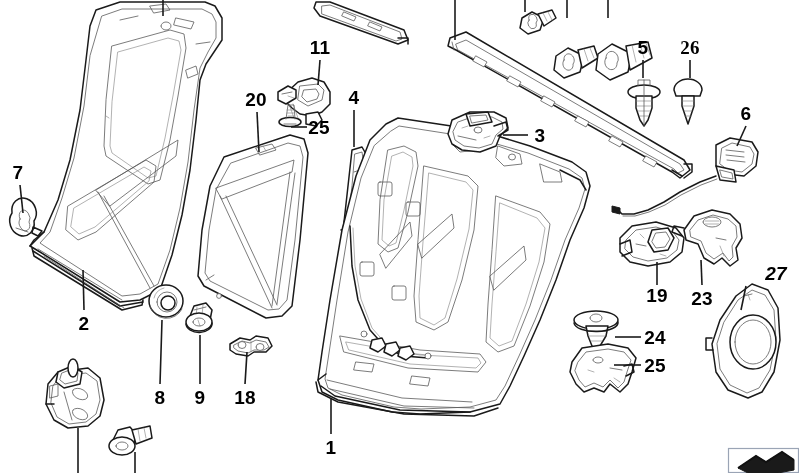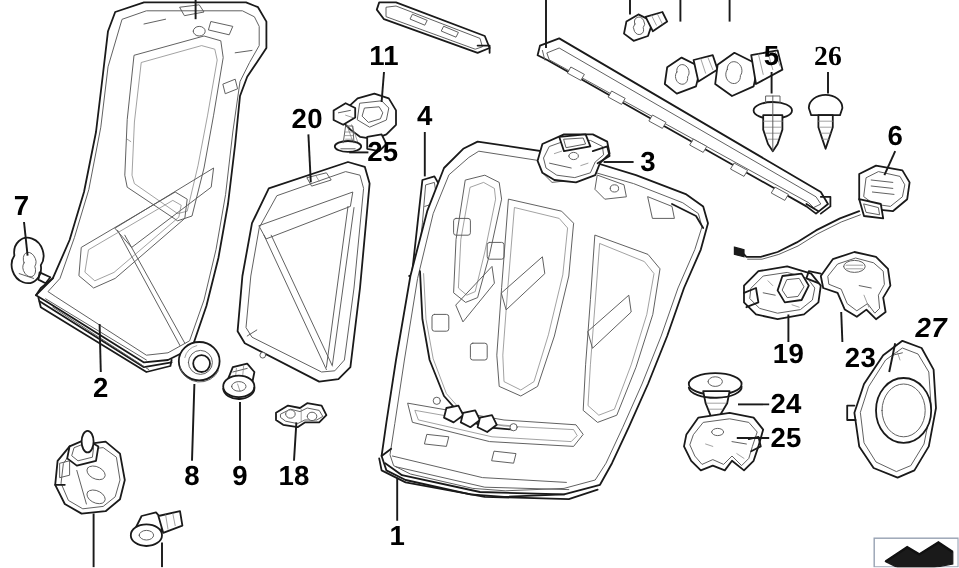--- a/index.html
+++ b/index.html
@@ -29,21 +29,21 @@
     position: absolute;
     left: 0; top: 0;
     width: 799px;
     height: 473px;
     pointer-events: none;
   }
   .callout {
     position: absolute;
     font-family: "Liberation Sans", sans-serif;
     font-weight: bold;
-    font-size: 23px;
+    font-size: 19px;
     color: #000000;
     line-height: 1;
     white-space: nowrap;
     pointer-events: auto;
     transform: translate(-50%, -50%);
     letter-spacing: 0.2px;
   }
   
   .out   { fill: #ffffff; stroke: #1a1a1a; stroke-width: 1.5; stroke-linejoin: round; stroke-linecap: round; }
   .out2  { fill: none;    stroke: #1a1a1a; stroke-width: 1.5; stroke-linejoin: round; stroke-linecap: round; }
@@ -510,19 +510,19 @@
     <span class="callout" style="left:540px; top:135px;">3</span>
     <span class="callout" style="left:643px; top:47px;">5</span>
     <span class="callout" style="left:690px; top:47px;font-family:Liberation Serif, serif;">26</span>
     <span class="callout" style="left:746px; top:113px;">6</span>
     <span class="callout" style="left:84px;  top:323px;">2</span>
     <span class="callout" style="left:160px; top:397px;">8</span>
     <span class="callout" style="left:200px; top:397px;">9</span>
     <span class="callout" style="left:245px; top:397px;">18</span>
     <span class="callout" style="left:331px; top:447px;">1</span>
     <span class="callout" style="left:657px; top:295px;">19</span>
-    <span class="callout" style="left:702px; top:298px;margin-left:15px;">23</span>
+    <span class="callout" style="left:702px; top:298px;">23</span>
     <span class="callout" style="left:776px; top:273px;font-style:italic;">27</span>
     <span class="callout" style="left:655px; top:337px;">24</span>
     <span class="callout" style="left:655px; top:365px;">25</span>
   </div>
 
 </div>
 
 </body></html>

